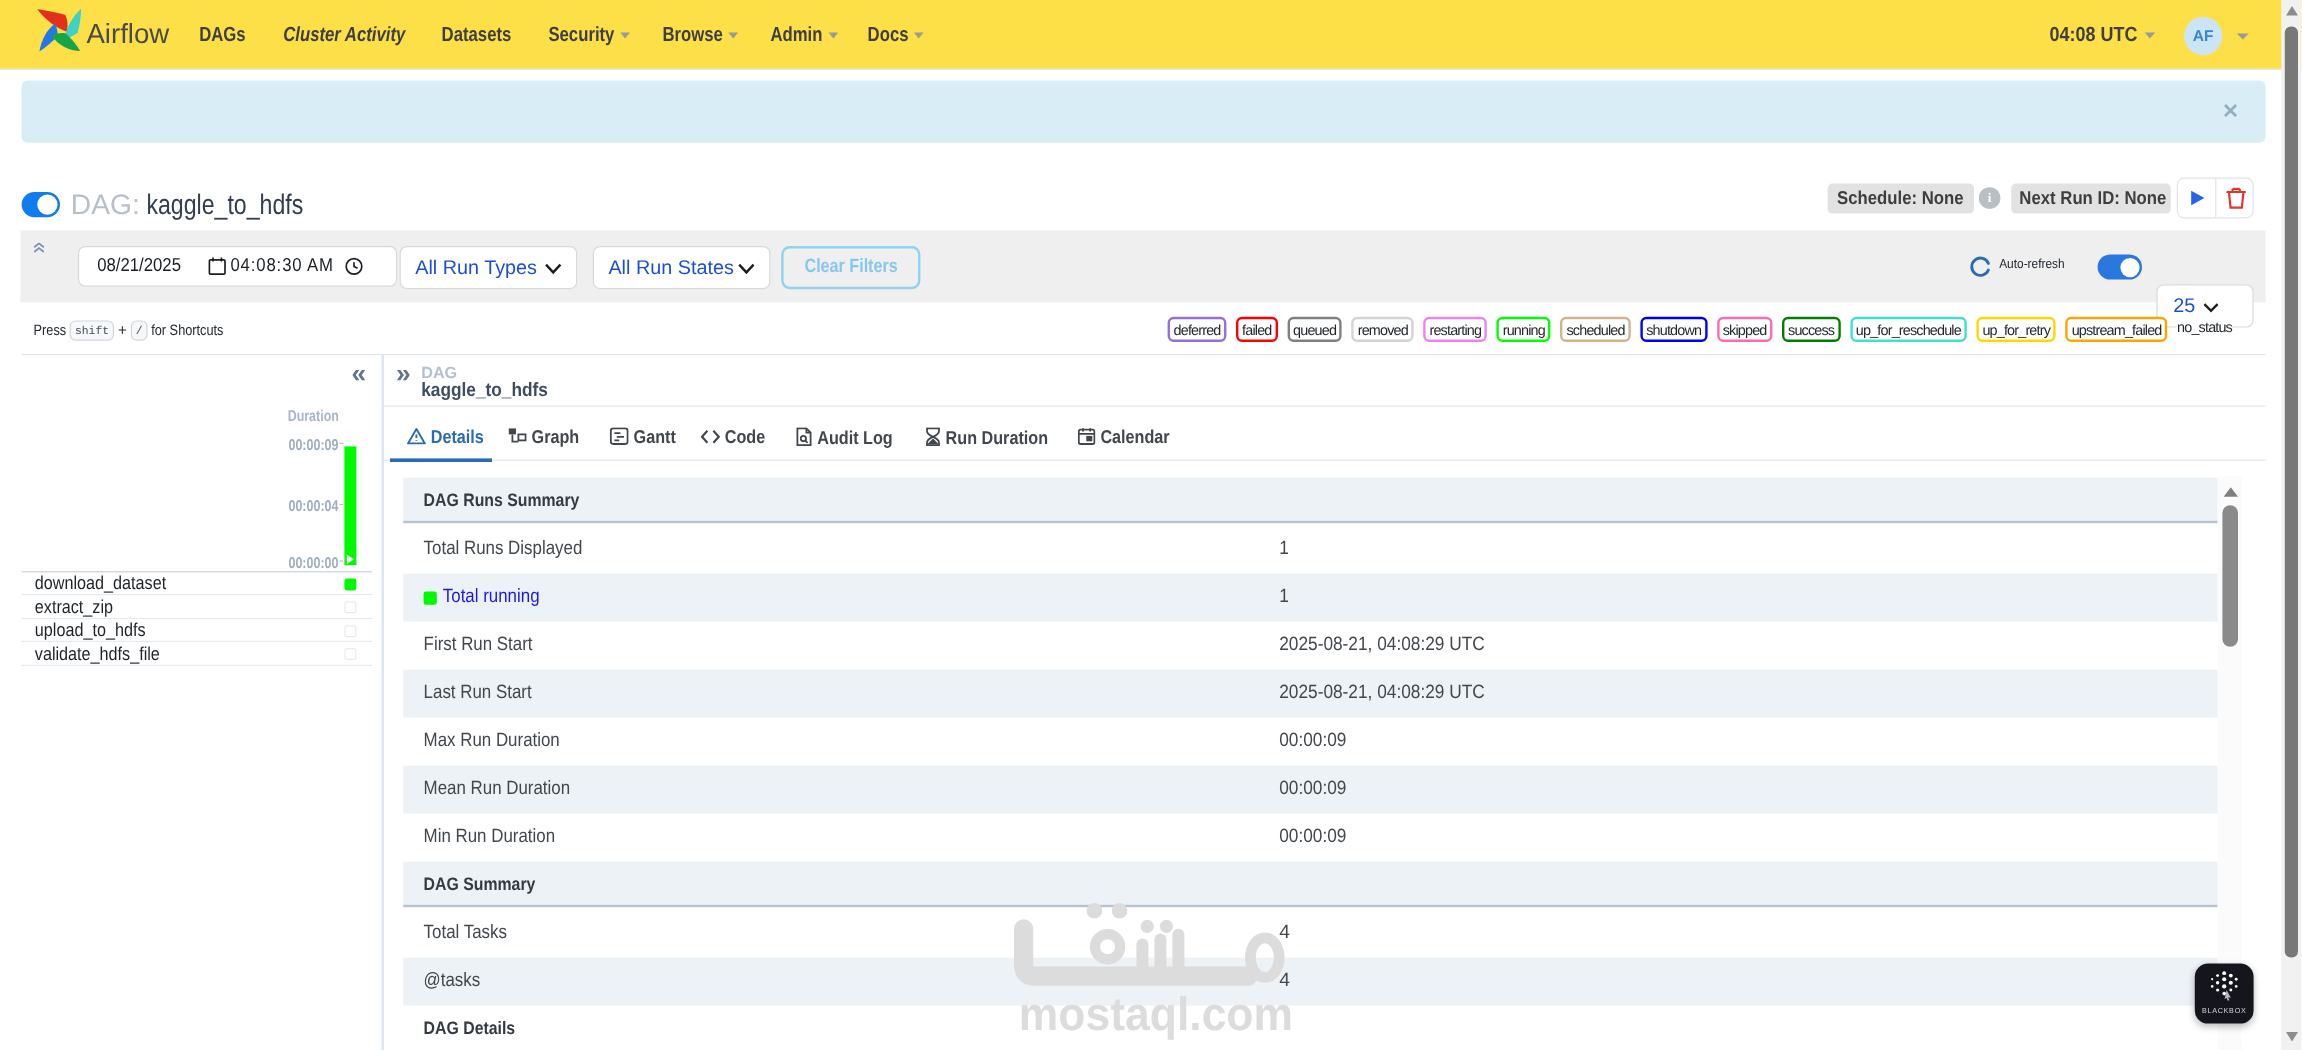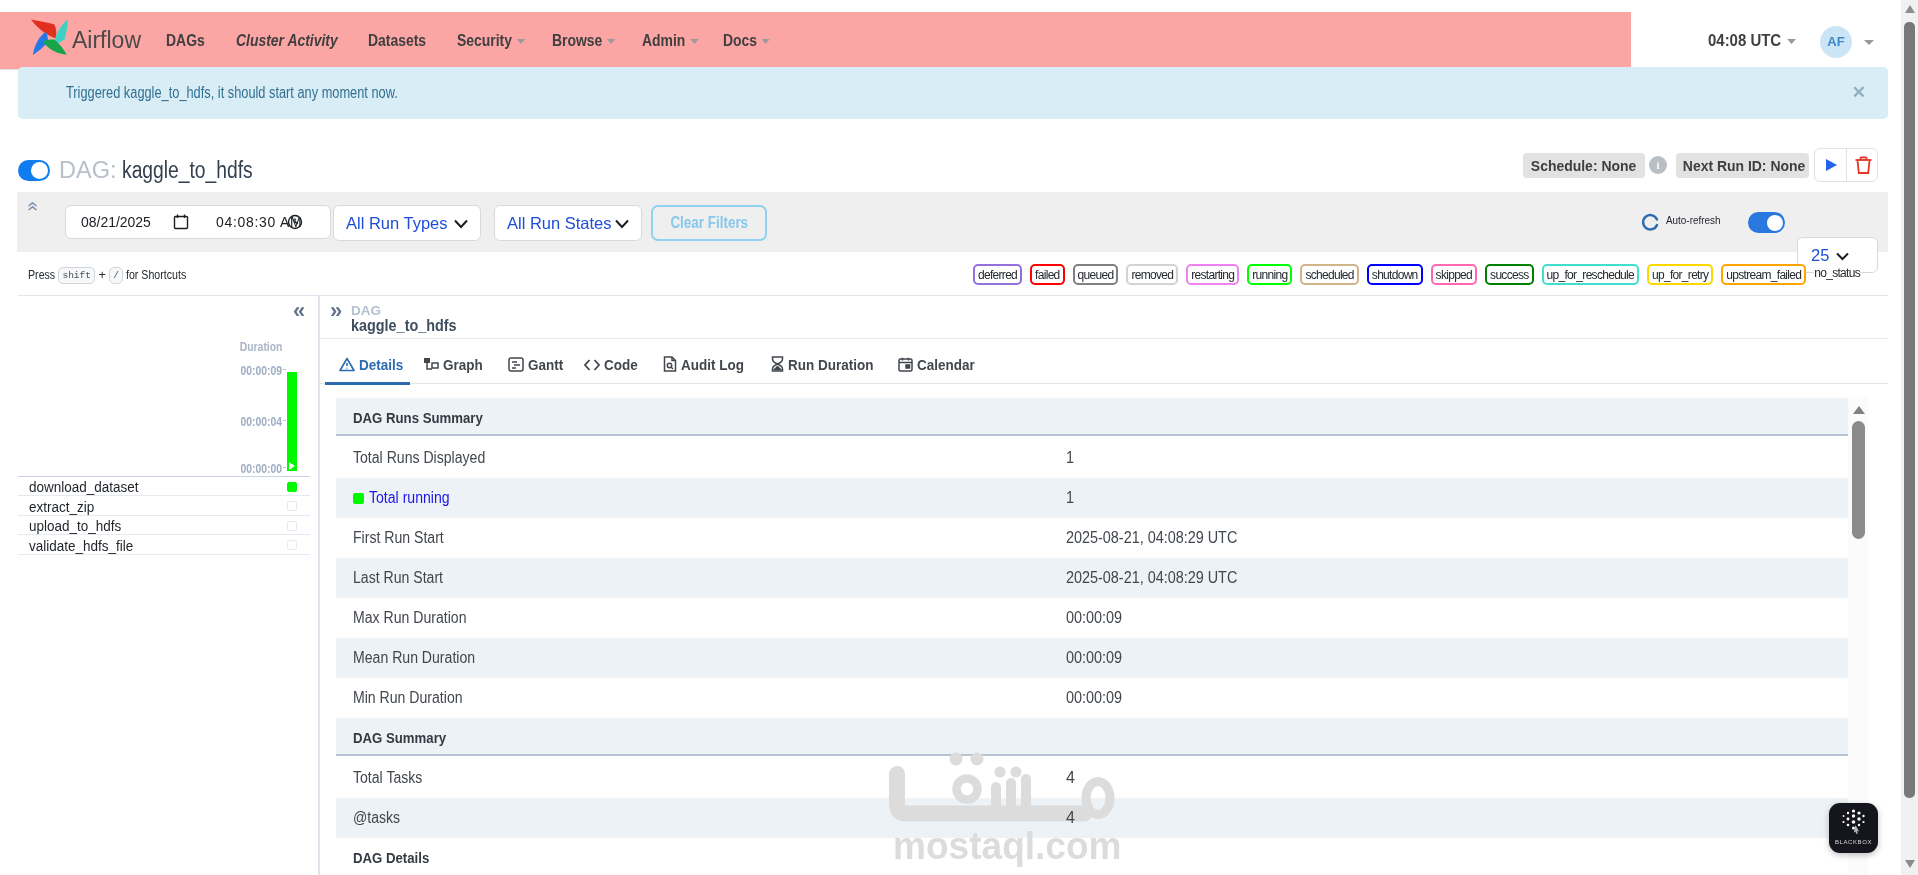--- a/index.html
+++ b/index.html
@@ -2,22 +2,22 @@
 <html><head>
 <meta charset="utf-8">
 <style>
   * { margin:0; padding:0; box-sizing:border-box; }
   html,body { width:1918px; height:875px; overflow:hidden; background:#fff;
     font-family:"Liberation Sans", sans-serif; }
   .abs { position:absolute; }
   body { position:relative; }
 
   
-  .navbar { position:absolute; left:0; top:12px; width:1631px; height:58px;
-    background:#fca5a5; border-bottom:1px solid #e3e3e3; }
+  .navbar { position:absolute; left:0; top:0; width:1918px; height:58px;
+    background:#fde047; border-bottom:1px solid #e3e3e3; }
   .navitem { position:absolute; top:0; height:57px; line-height:57px;
     font-weight:bold; font-size:17px; color:#3f3f3f; white-space:nowrap; }
   .cx { display:inline-block; transform:scaleX(0.82); transform-origin:0 50%; white-space:nowrap; }
   .cx85 { display:inline-block; transform:scaleX(0.85); transform-origin:0 50%; white-space:nowrap; }
   .cx88 { display:inline-block; transform:scaleX(0.88); transform-origin:0 50%; white-space:nowrap; }
   .cx90 { display:inline-block; transform:scaleX(0.90); transform-origin:0 50%; white-space:nowrap; }
   .caret { display:inline-block; width:0; height:0; border-left:5px solid transparent;
     border-right:5px solid transparent; border-top:5px solid #9a9a9a; vertical-align:middle; margin-left:6px; }
 
   
@@ -87,21 +87,20 @@
   <div class="navitem" style="left:552px;"><span class="cx">Browse&nbsp;<span class="caret" style="margin-left:1px;"></span></span></div>
   <div class="navitem" style="left:642px;"><span class="cx">Admin&nbsp;<span class="caret" style="margin-left:1px;"></span></span></div>
   <div class="navitem" style="left:723px;"><span class="cx">Docs&nbsp;<span class="caret" style="margin-left:1px;"></span></span></div>
   <div class="navitem" style="left:1708px;"><span class="cx88">04:08 UTC&nbsp;<span class="caret" style="margin-left:2px;"></span></span></div>
   <div class="abs" style="left:1820px;top:14px;width:32px;height:32px;border-radius:50%;background:#cce5f6;
     text-align:center;line-height:32px;font-weight:bold;font-size:13px;color:#3c87c8;">AF</div>
   <span class="caret abs" style="left:1858px;top:28px;"></span>
 </div>
 
 <div class="alert">
-  <div class="txt"><span class="cx85" style="transform:scaleX(0.80);">Triggered kaggle_to_hdfs, it should start any moment now.</span></div>
   <div class="close">✕</div>
 </div>
 
 <div class="abs" style="left:18px;top:160px;width:32px;height:21px;border-radius:11px;background:#0f7cf0;">
   <div class="abs" style="right:2px;top:2px;width:17px;height:17px;border-radius:50%;background:#fff;"></div>
 </div>
 <div class="abs" style="left:59px;top:157px;font-size:23.5px;color:#b7bfc9;">DAG:</div>
 <div class="abs" style="left:122px;top:157px;font-size:23.5px;color:#333f4f;"><span style="display:inline-block;transform:scaleX(0.82);transform-origin:0 50%;white-space:nowrap;">kaggle_to_hdfs</span></div>
 
 <div class="badge-gray" style="left:1523px;top:153px;width:122px;"><span class="cx90" style="transform-origin:50% 50%;">Schedule: None</span></div>
@@ -132,21 +131,21 @@
 </svg>
 <div class="whitebox" style="left:65px;top:205px;width:266px;height:34px;">
   <div class="abs" style="left:15px;top:7px;font-size:15.5px;color:#1b1f23;"><span class="cx90">08/21/2025</span></div>
   <svg class="abs" style="left:107px;top:8px" width="16" height="16" viewBox="0 0 16 16">
     <g fill="none" stroke="#1b1f23" stroke-width="1.4">
         <rect x="1.5" y="2.5" width="13" height="12" rx="1"></rect>
     <line x1="4.5" y1="0.5" x2="4.5" y2="4"></line>
         <line x1="11.5" y1="0.5" x2="11.5" y2="4"></line>
       </g>
   </svg>
-  <div class="abs" style="left:126px;top:7px;font-size:15.5px;color:#1b1f23;margin-left:24px;"><span class="cx90" style="letter-spacing:0.8px;">04:08:30 AM</span></div>
+  <div class="abs" style="left:126px;top:7px;font-size:15.5px;color:#1b1f23;"><span class="cx90" style="letter-spacing:0.8px;">04:08:30 AM</span></div>
   <svg class="abs" style="left:221px;top:8px" width="16" height="16" viewBox="0 0 16 16">
     <g fill="none" stroke="#1b1f23" stroke-width="1.4">
         <circle cx="8" cy="8" r="6.5"></circle>
         <path d="M8,4.5 L8,8 L11,9.5"></path>
       </g>
   </svg>
 </div>
 <div class="whitebox" style="left:333px;top:205px;width:148px;height:36px;">
   <div class="abs seltext" style="left:12px;top:8px;">All Run Types</div>
   <svg class="abs" style="left:120px;top:13px" width="14" height="10" viewBox="0 0 14 10">
@@ -334,21 +333,21 @@
 <div class="trow" style="top:758px;height:40px;">
     <div class="lbl" style="top:11px;">Total Tasks</div>
   </div>
 <div class="trow stripe" style="top:798px;height:40px;">
     <div class="lbl" style="top:11px;">@tasks</div>
   </div>
 <div class="trow" style="top:838px;height:37px;">
     <div class="lbl" style="top:11px;font-weight:bold;font-size:15px;color:#333a42;">DAG Details</div>
   </div>
 
-<div class="abs" style="left:882px;top:740px;width:250px;height:135px;text-decoration:underline;">
+<div class="abs" style="left:838px;top:740px;width:250px;height:135px;text-decoration:underline;">
   <svg width="250" height="135" viewBox="838 740 250 135">
     <g fill="none" stroke="#dcdcdc" stroke-linecap="round">
       <path d="M853,774 L853,804 Q853,813.5 862,813.5 L1040,813.5" stroke-width="16"></path>
       <path d="M952,787 L952,805" stroke-width="10"></path>
       <path d="M967,783 L967,805" stroke-width="10"></path>
       <path d="M982,779 L982,805" stroke-width="10"></path>
       <circle cx="923" cy="789" r="10.5" stroke-width="8.5"></circle>
       <ellipse cx="1054" cy="798" rx="12" ry="16.5" stroke-width="9"></ellipse>
     </g>
     <g fill="#dcdcdc">

